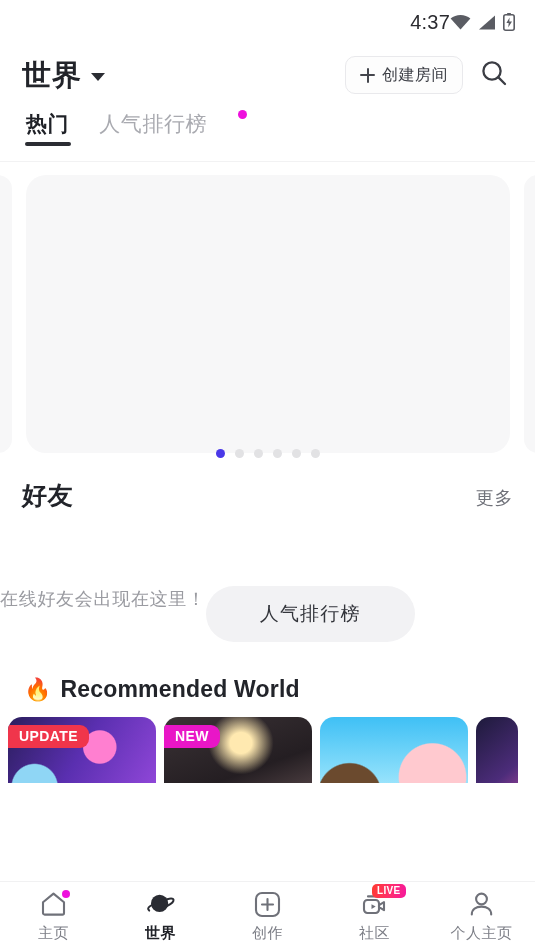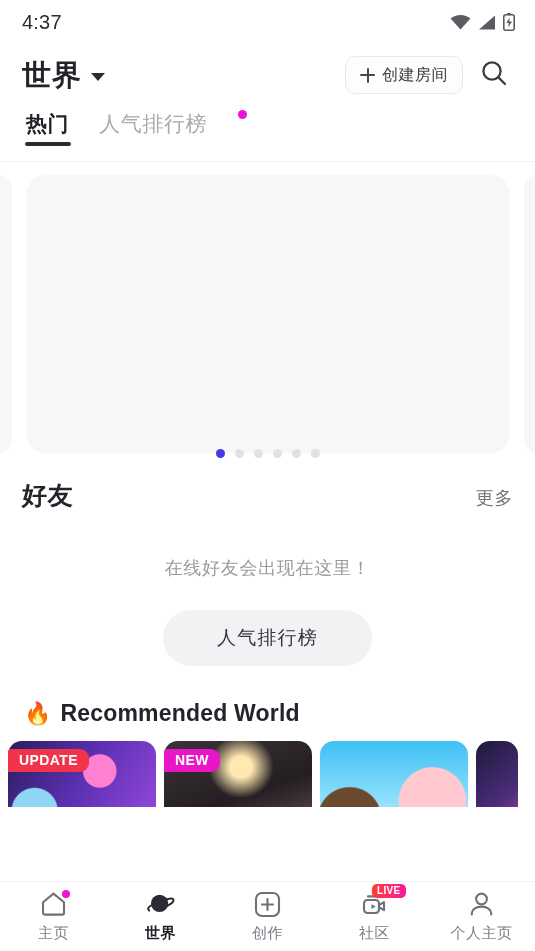--- a/index.html
+++ b/index.html
@@ -13,21 +13,21 @@
   #app {
     position: relative;
     width: 535px; height: 951px;
     background: #ffffff;
     display: flex; flex-direction: column;
   }
 
   
   .statusbar {
     height: 44px; flex: 0 0 44px;
-    display: flex; align-items: center; justify-content: space-between;
+    display: flex; align-items: center; justify-content: flex-end;
     padding: 0 20px 0 22px;
   }
   .status-time {
     font-size: 20px; color: #2b2b30; letter-spacing: .2px;
     font-family: "Liberation Sans", sans-serif;
   }
   .status-icons { display: flex; align-items: center; gap: 7px; }
   .status-icons svg { display: block; }
 
   
@@ -119,21 +119,21 @@
   .dot.active { background: #4a38e8; }
 
   
   .friends-head {
     display: flex; align-items: baseline; justify-content: space-between;
     padding: 17px 22px 0 22px;
   }
   .section-title { font-size: 25px; font-weight: 700; color: #22242a; letter-spacing: .8px; }
   .more-link { font-size: 18px; color: #70727a; letter-spacing: .6px; cursor: pointer; }
   .friends-empty {
-    display: flex; flex-direction: column; align-items: center;
+    display: flex; align-items: center;
     padding-top: 44px;
   }
   .empty-text { font-size: 18px; color: #9a9ba1; letter-spacing: .7px; }
   .add-friend-btn {
     margin-top: 30px;
     width: 209px; height: 56px; border-radius: 28px;
     background: #f2f2f4; border: none;
     display: flex; align-items: center; justify-content: center;
     cursor: pointer;
   }

